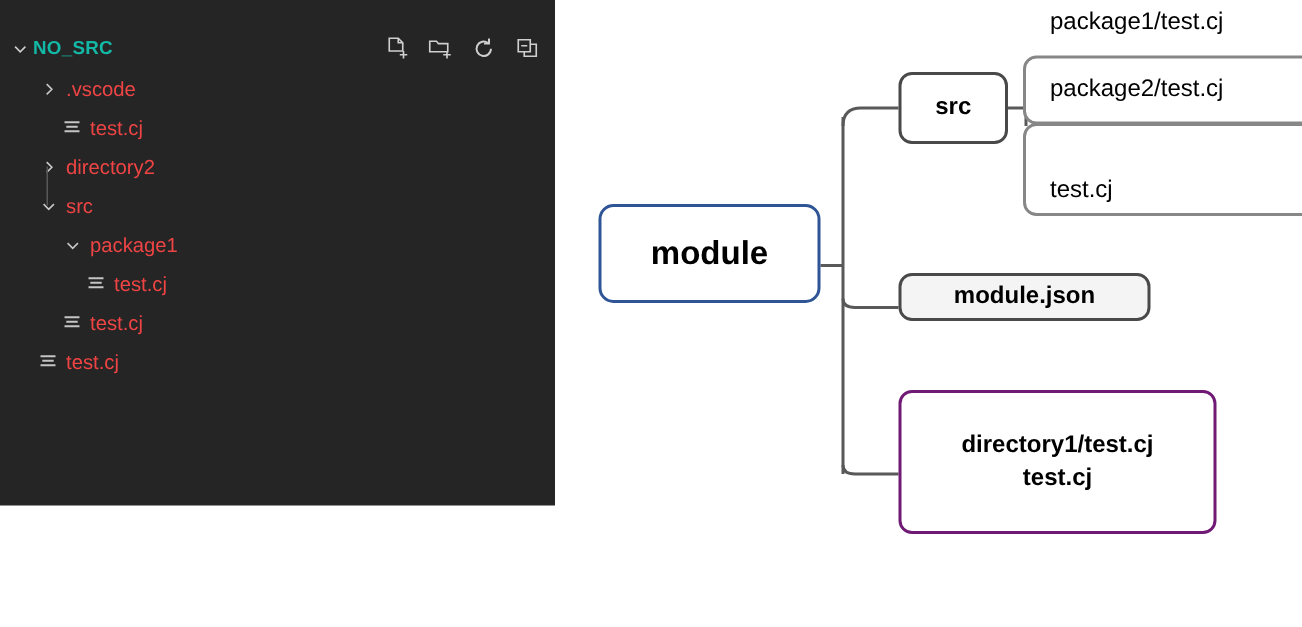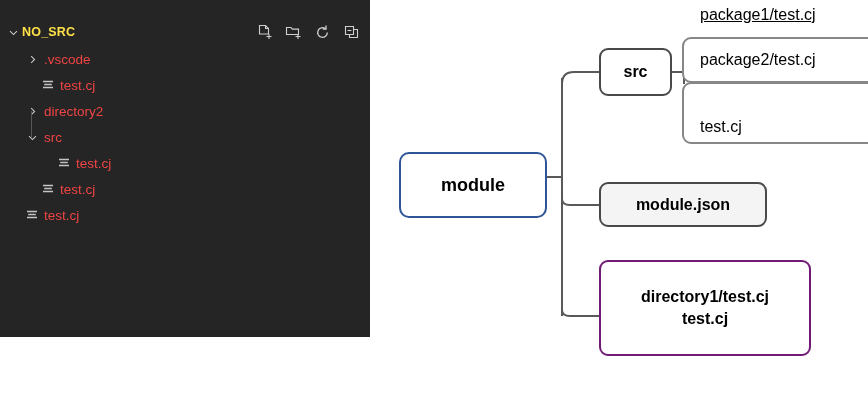--- a/index.html
+++ b/index.html
@@ -18,21 +18,21 @@
   }
   #explorer-header{
     position:absolute;left:0;top:20px;width:370px;height:24px;
     display:flex;align-items:center;
   }
   .hdr-twisty{
     width:18px;margin-left:4px;color:#cccccc;font-size:11px;
     display:flex;align-items:center;justify-content:center;
   }
   #explorer-title{
-    color:#fde047;font-size:12.5px;font-weight:bold;letter-spacing:.2px;
+    color:#14b8a6;font-size:12.5px;font-weight:bold;letter-spacing:.2px;
     white-space:nowrap;
   }
   #explorer-actions{
     position:absolute;right:10px;top:20px;height:24px;
     display:flex;align-items:center;gap:12px;
   }
   .act-icon{
     width:17px;height:17px;display:block;color:#cfcfcf;cursor:pointer;
   }
   .act-icon svg{display:block;}
@@ -66,31 +66,31 @@
 
   
   #diagram{position:absolute;left:380px;top:0;width:488px;height:418px;}
   #diagram svg{position:absolute;left:0;top:0;}
   .nodebox{
     position:absolute;box-sizing:border-box;
     display:flex;align-items:center;justify-content:center;
     font-weight:bold;color:#000;
   }
   #node-module{
-    left:19px;top:152px;width:148px;height:66px;
+    left:19px;top:136px;width:148px;height:66px;
     border:2px solid #2f5597;border-radius:10px;background:#ffffff;
-    font-size:18px;
+    font-size:22px;
   }
   #node-src{
     left:219px;top:48px;width:73px;height:48px;
     border:2px solid #494949;border-radius:9px;background:#ffffff;
     font-size:16px;
   }
   #node-modulejson{
-    left:219px;top:182px;width:168px;height:45px;
+    left:219px;top:182px;width:168px;height:32px;
     border:2px solid #494949;border-radius:9px;background:#f4f4f4;
     font-size:16px;
   }
   #node-dirs{
     left:219px;top:260px;width:212px;height:96px;
     border:2px solid #701a75;border-radius:9px;background:#ffffff;
     font-size:16px;flex-direction:column;justify-content:center;line-height:1.35;
   }
   #node-pkg{
     left:302px;top:37px;width:200px;height:46px;
@@ -100,21 +100,20 @@
   }
   #node-testcj{
     left:302px;top:82px;width:200px;height:62px;
     border:2px solid #878787;border-radius:9px;background:#ffffff;
     font-size:16px;justify-content:flex-start;align-items:flex-end;
     padding-left:16px;padding-bottom:6px;font-weight:normal;
   }
   #label-pkg1{
     position:absolute;left:320px;top:6px;font-size:16px;color:#000;
     white-space:nowrap;
-    text-decoration:underline;
   }
 </style>
 </head>
 <body>
 
 <div id="explorer">
 
   <div id="explorer-header">
     <span class="hdr-twisty">
       <svg width="11" height="11" viewBox="0 0 16 16">
@@ -184,20 +183,29 @@
       <div class="row">
         <span class="indent" style="width: 24px;"></span>
         <span class="twisty">
           <svg width="11" height="11" viewBox="0 0 16 16">
             <path d="M3 6 L8 11 L13 6" fill="none" stroke="currentColor" stroke-width="1.6"></path>
           </svg>
         </span>
         <span class="rowlabel">src</span>
       </div>
       <div class="row">
+        <span class="indent" style="width: 40px;"></span>
+        <span class="twisty">
+          <svg width="11" height="11" viewBox="0 0 16 16">
+            <path d="M3 6 L8 11 L13 6" fill="none" stroke="currentColor" stroke-width="1.6"></path>
+          </svg>
+        </span>
+        <span class="rowlabel">package1</span>
+      </div>
+      <div class="row">
         <span class="indent" style="width: 56px;"></span>
         <span class="ficon">
           <svg width="12" height="12" viewBox="0 0 12 12">
             <path d="M1 2.5 H11 M2.2 5.5 H9.8 M1 8.5 H11" stroke="currentColor" stroke-width="1.3" fill="none"></path>
           </svg>
         </span>
         <span class="rowlabel">test.cj</span>
       </div>
       <div class="row">
         <span class="indent" style="width: 40px;"></span>

